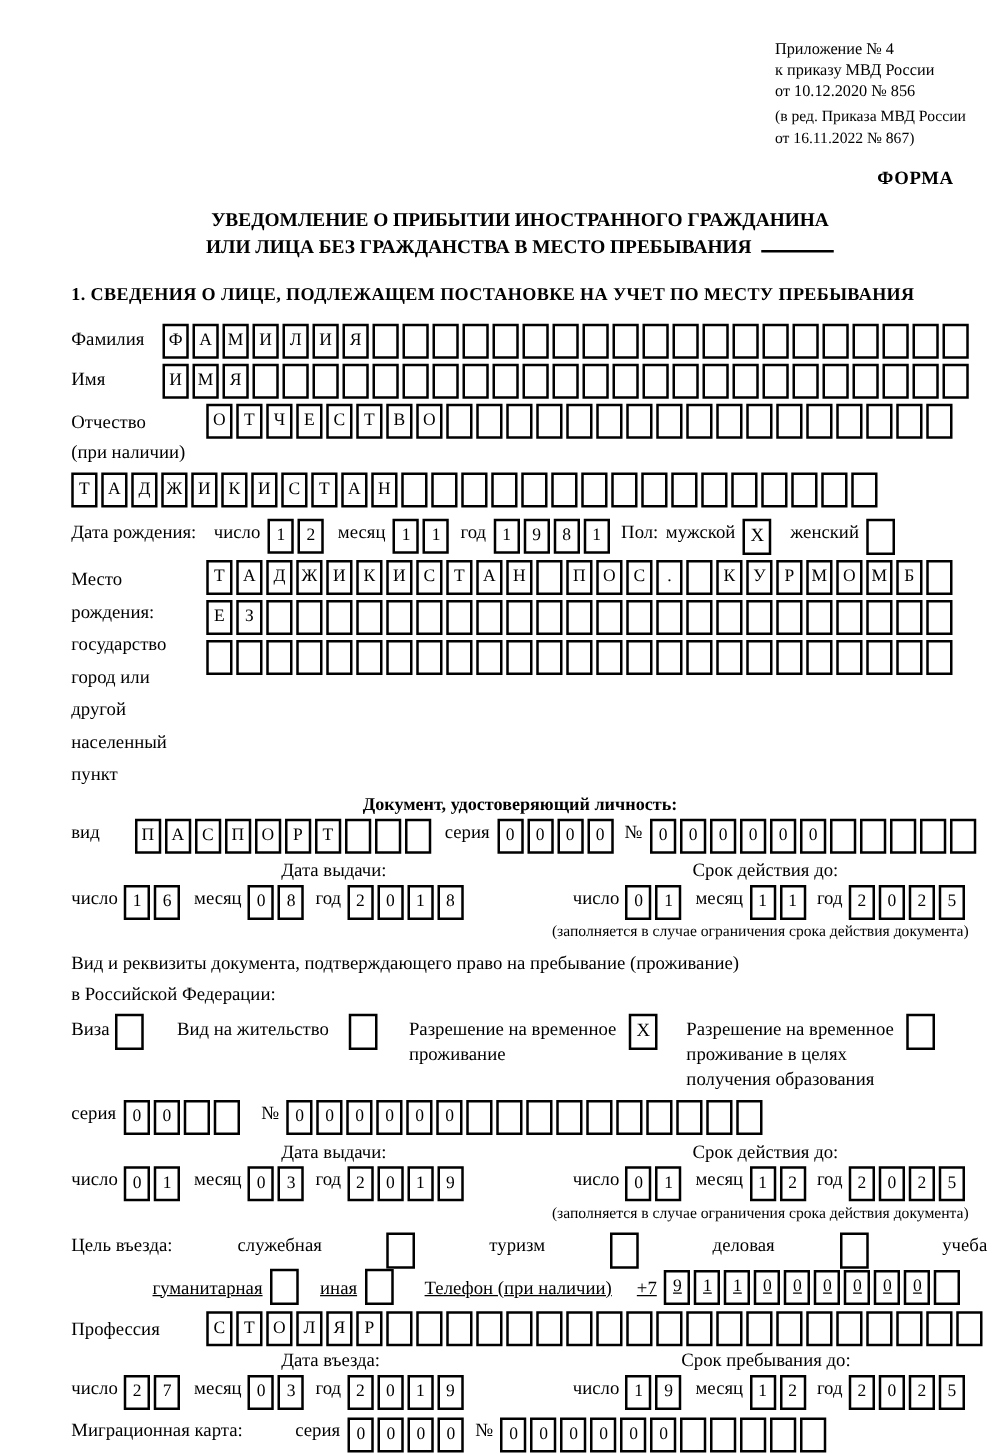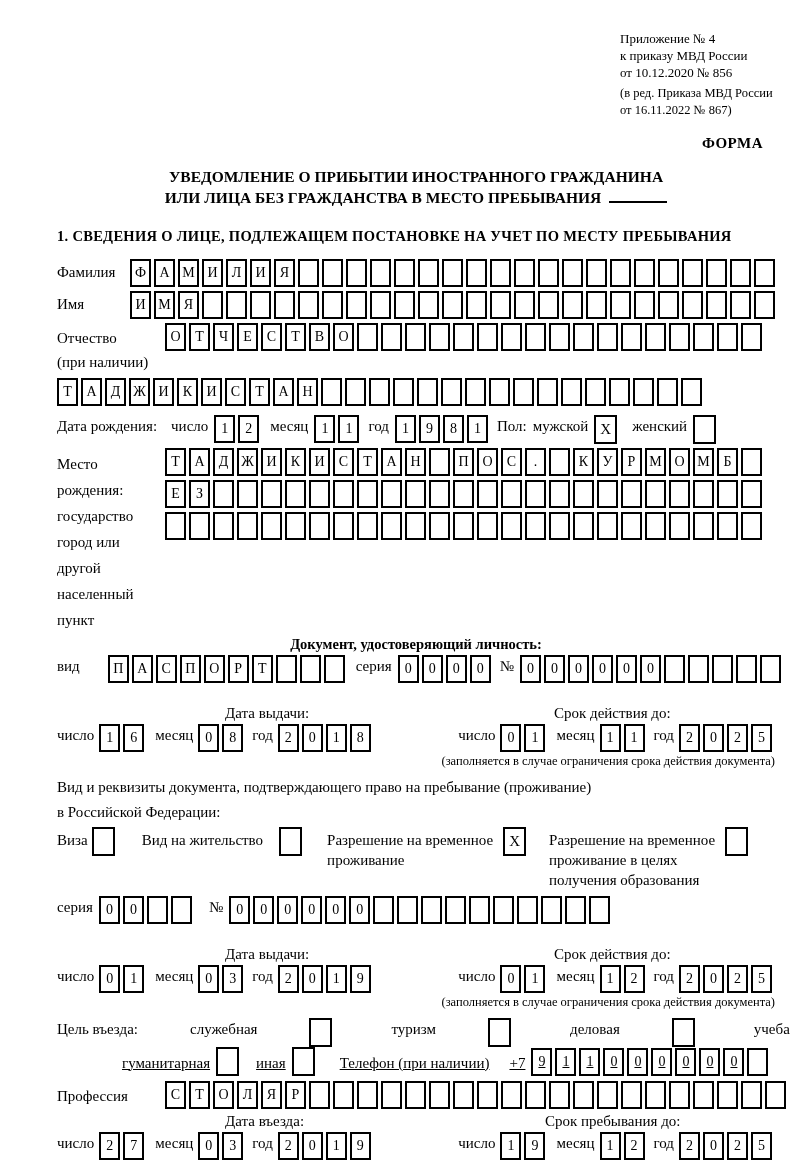--- a/index.html
+++ b/index.html
@@ -23,21 +23,21 @@
         font-size:14px;line-height:24px;flex:0 0 auto;background:#fff;}
   .cb .cell{width:19px;height:25px;line-height:25px;font-size:15px;}
 
   .frow{display:flex;align-items:flex-start;margin-top:4px;}
   .lblcol{flex:0 0 73px;line-height:20px;padding-top:3px;}
   .lblcol2{flex:0 0 108px;line-height:24px;padding-top:3px;}
   .inline-lbl{padding:3px 6px 0 0;}
   .gap6{margin-right:6px;} .gap8{margin-right:8px;} .gap12{margin-right:12px;}
 
   
-  .dates{margin-top:22px;}
+  .dates{margin-top:6px;}
   .dates-heads{position:relative;height:19px;font-size:15px;}
   .dh-left{position:absolute;left:168px;}
   .dh-right{position:absolute;left:497px;}
   .dates-row{display:flex;justify-content:space-between;align-items:flex-start;}
   .dgroup{display:flex;align-items:flex-start;}
   .dgroup .inline-lbl{padding-right:5px;}
   .dates-note{text-align:right;font-size:12.5px;margin-top:2px;}
 
   .intro{line-height:25px;margin-top:6px;}
   .permits{display:flex;align-items:flex-start;margin-top:2px;}

